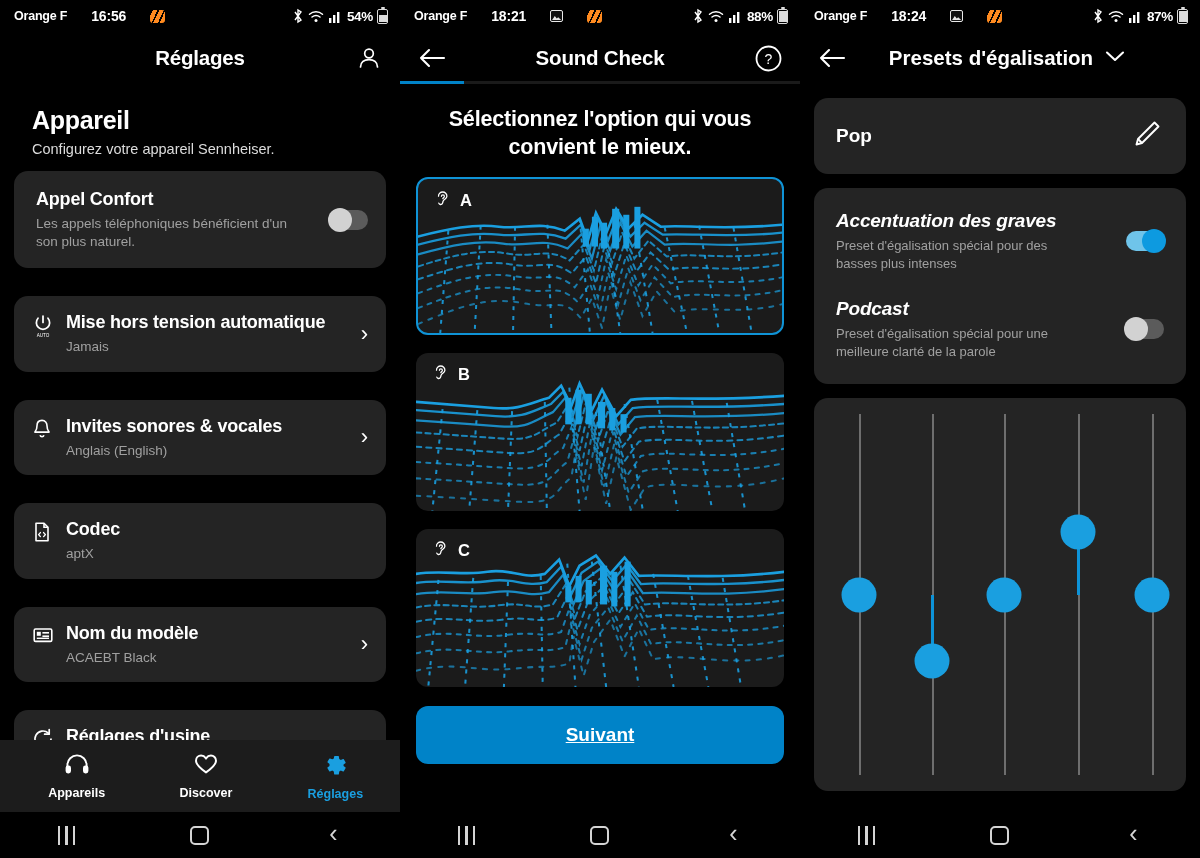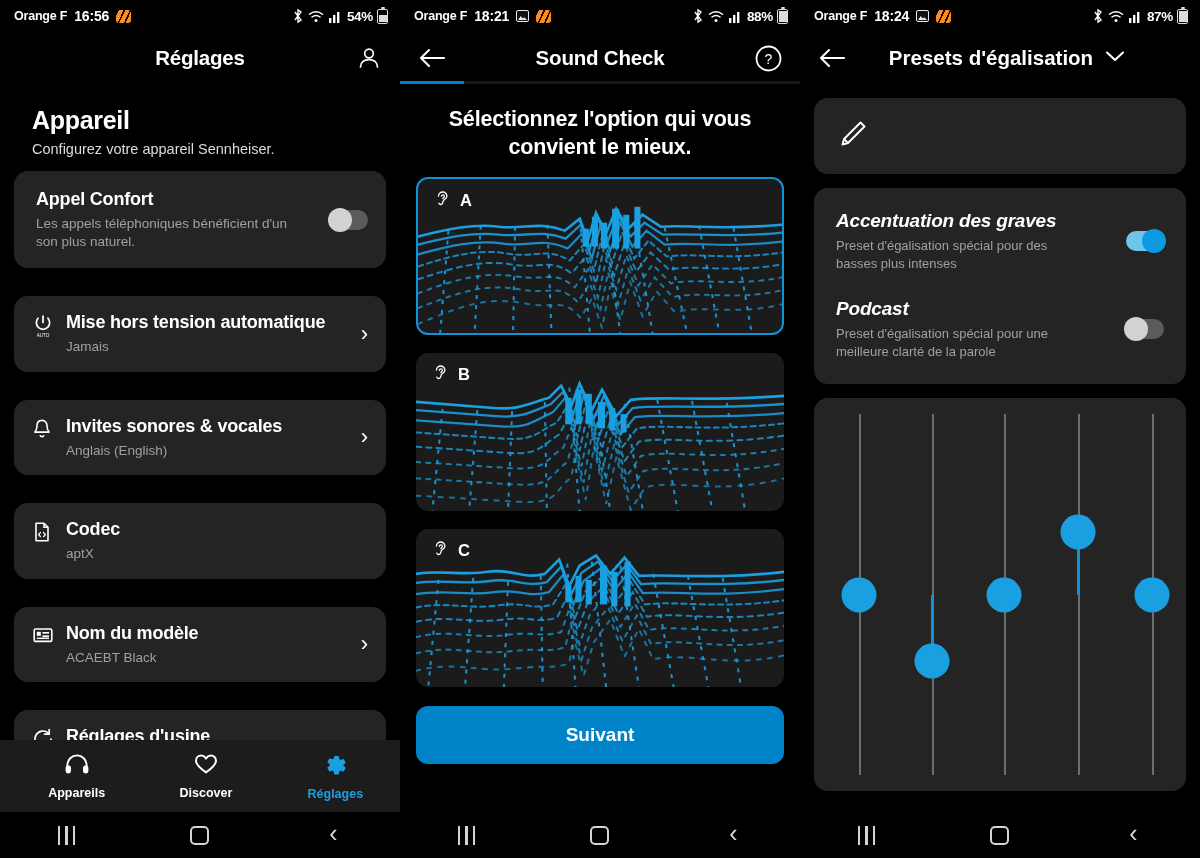--- a/index.html
+++ b/index.html
@@ -11,21 +11,21 @@
   }
   .screens { display: flex; width: 1200px; height: 858px; }
   .screen { width: 400px; height: 858px; position: relative; background: #000; overflow: hidden; }
 
   
   .statusbar {
     height: 32px; display: flex; align-items: center;
     padding: 0 12px 0 14px; color: #fff; font-size: 13.5px; font-weight: bold;
     letter-spacing: -0.2px;
   }
-  .sb-left { display: flex; align-items: center; gap: 7px; }
+  .sb-left { display: flex; align-items: center; gap: 24px; }
   .sb-carrier { font-size: 12.5px; font-weight: bold; }
   .sb-time { font-size: 14px; font-weight: bold; }
   .sb-spacer { flex: 1; }
   .sb-right { display: flex; align-items: center; gap: 4px; }
   .sb-pct { font-size: 13.5px; font-weight: bold; letter-spacing: -0.3px; }
   .glyph { display: inline-flex; align-items: center; }
   .orange-badge {
     display:inline-block; width: 15px; height: 13px;
     background:
       linear-gradient(115deg, transparent 0 14%, #ff8a1f 14% 36%, transparent 36% 44%, #ff8a1f 44% 66%, transparent 66% 74%, #ff8a1f 74% 96%, transparent 96%);
@@ -109,21 +109,21 @@
     height: 158px; border-radius: 12px; background:#1b1b1b; position:relative;
     overflow:hidden; margin-bottom: 18px;
   }
   .wave-card.selected { border:2px solid #0f93d6; }
   .wave-label { position:absolute; top:10px; left:16px; display:flex; align-items:center; gap:9px; z-index:3; }
   .wave-label .ltr { color:#fff; font-size:16.5px; font-weight:bold; }
   .wave-svg { position:absolute; inset:0; width:100%; height:100%; }
   .next-btn {
     position:absolute; left:16px; right:16px; bottom:94px; height:58px;
     background:#0083c8; border-radius:12px; display:flex; align-items:center; justify-content:center;
-    color:#fff; font-size:19px; font-weight:bold; border:none; cursor:pointer;
+    color:#fff; font-size:19px; font-weight:bold; border:none; cursor:pointer;text-decoration:underline;
   }
 
   
   .preset-card {
     margin: 14px 14px 0; background:#242424; border-radius:14px;
     height: 76px; display:flex; align-items:center; padding: 0 22px;
   }
   .preset-name { color:#fff; font-size:19px; font-weight:bold; flex:1; }
   .eq-card { margin: 14px 14px 0; background:#242424; border-radius:14px; padding: 22px 22px 24px; }
   .eq-item + .eq-item { margin-top: 26px; }
@@ -574,20 +574,21 @@
         <span>
           <svg width="20" height="13" viewBox="0 0 20 13">
               <path d="M2 2.5 10 10 18 2.5" fill="none" stroke="#fff" stroke-width="2.1" stroke-linecap="round" stroke-linejoin="round"></path>
             </svg>
         </span>
       </div>
       <div style="width:30px"></div>
     </div>
 
     <div class="preset-card">
+      <span class="preset-name">Pop</span>
       <span>
         <svg width="34" height="34" viewBox="0 0 34 34">
           <path d="M24.5 5.5 28.5 9.5 12 26 6.5 27.5 8 22z" fill="none" stroke="#fff" stroke-width="1.9" stroke-linejoin="round"></path>
           <path d="M8 22 12 26" fill="none" stroke="#fff" stroke-width="1.9"></path>
         </svg>
       </span>
     </div>
 
     <div class="eq-card">
       <div class="eq-item">

